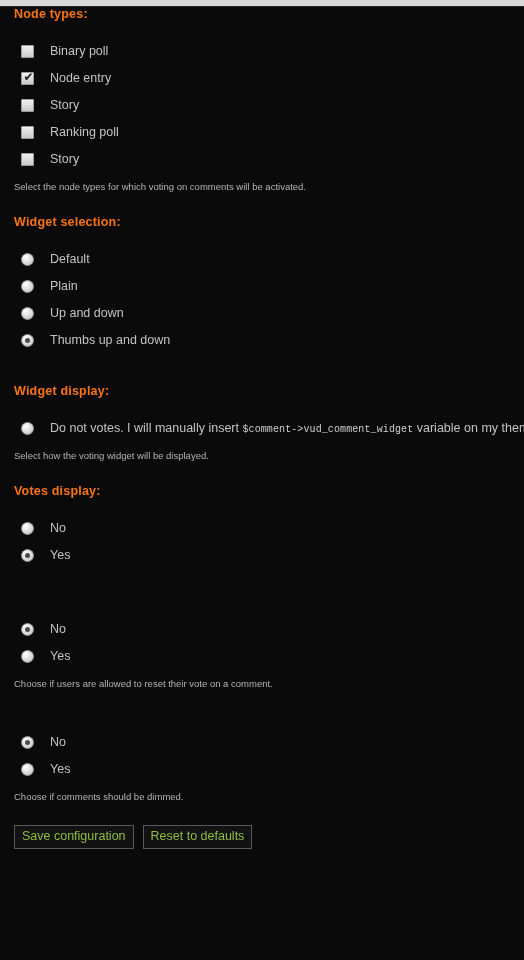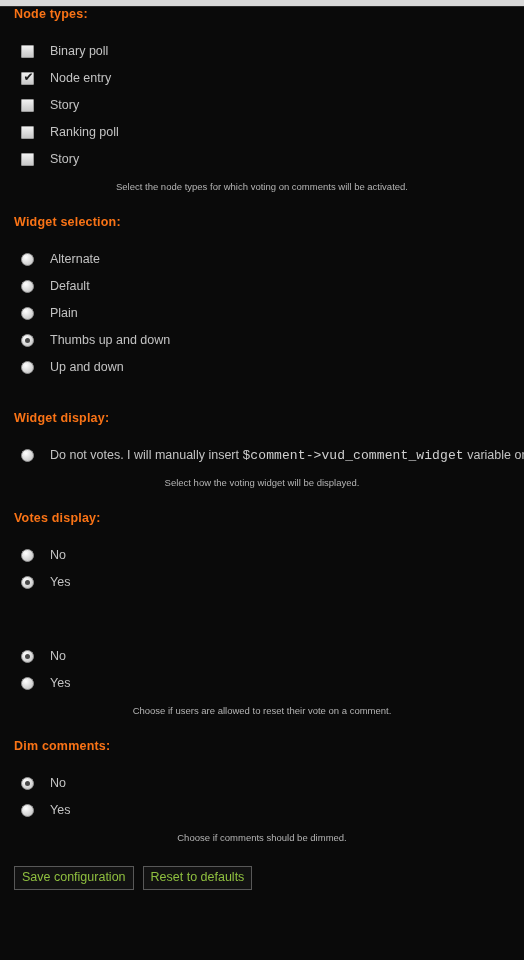--- a/index.html
+++ b/index.html
@@ -116,34 +116,33 @@
   .option-label {
     margin-left: 16px;
     font-size: 12.5px;
     color: #c3c3c3;
     line-height: 15px;
     white-space: nowrap;
   }
 
   .option-label .code {
     font-family: "Liberation Mono", "DejaVu Sans Mono", monospace;
-    font-size: 13px;
+    font-size: 10px;
     color: #cfcfcf;
     letter-spacing: 0.1px;
     text-align: center;
   }
 
   .description {
     font-size: 9.5px;
     color: #b4b4b4;
     line-height: 12px;
     margin: 0;
     padding: 0;
     white-space: nowrap;
-    text-align: center;
   }
 
   
   .sp-title-to-options { height: 17px; }
   .sp-options-to-desc  { height: 8px; }
   .sp-desc-to-title    { height: 22px; }
 
   #actions {
     padding: 0 14px;
     display: flex;
@@ -199,40 +198,36 @@
       <div class="sp-options-to-desc"></div>
       <div class="description">Select the node types for which voting on comments will be activated.</div>
       <div class="sp-desc-to-title"></div>
     </div>
     <div class="form-section">
       <div class="section-title">Widget selection:</div>
       <div class="sp-title-to-options"></div>
       <div class="options-list">
         <div class="option-row">
           <span class="control radio"></span>
-          <span class="option-label">Alternate</span>
-        </div>
-        <div class="option-row">
-          <span class="control radio"></span>
           <span class="option-label">Default</span>
         </div>
         <div class="option-row">
           <span class="control radio"></span>
           <span class="option-label">Plain</span>
+        </div>
+        <div class="option-row">
+          <span class="control radio"></span>
+          <span class="option-label">Up and down</span>
         </div>
         <div class="option-row">
           <span class="control radio checked">
             <span class="mark"></span>
           </span>
           <span class="option-label">Thumbs up and down</span>
         </div>
-        <div class="option-row">
-          <span class="control radio"></span>
-          <span class="option-label">Up and down</span>
-        </div>
       </div>
       <div class="sp-options-to-desc"></div>
       <div class="sp-desc-to-title"></div>
     </div>
     <div class="form-section">
       <div class="section-title">Widget display:</div>
       <div class="sp-title-to-options"></div>
       <div class="options-list">
         <div class="option-row">
           <span class="control radio"></span>
@@ -273,21 +268,20 @@
         <div class="option-row">
           <span class="control radio"></span>
           <span class="option-label">Yes</span>
         </div>
       </div>
       <div class="sp-options-to-desc"></div>
       <div class="description">Choose if users are allowed to reset their vote on a comment.</div>
       <div class="sp-desc-to-title"></div>
     </div>
     <div class="form-section">
-      <div class="section-title">Dim comments:</div>
       <div class="sp-title-to-options"></div>
       <div class="options-list">
         <div class="option-row">
           <span class="control radio checked">
             <span class="mark"></span>
           </span>
           <span class="option-label">No</span>
         </div>
         <div class="option-row">
           <span class="control radio"></span>

